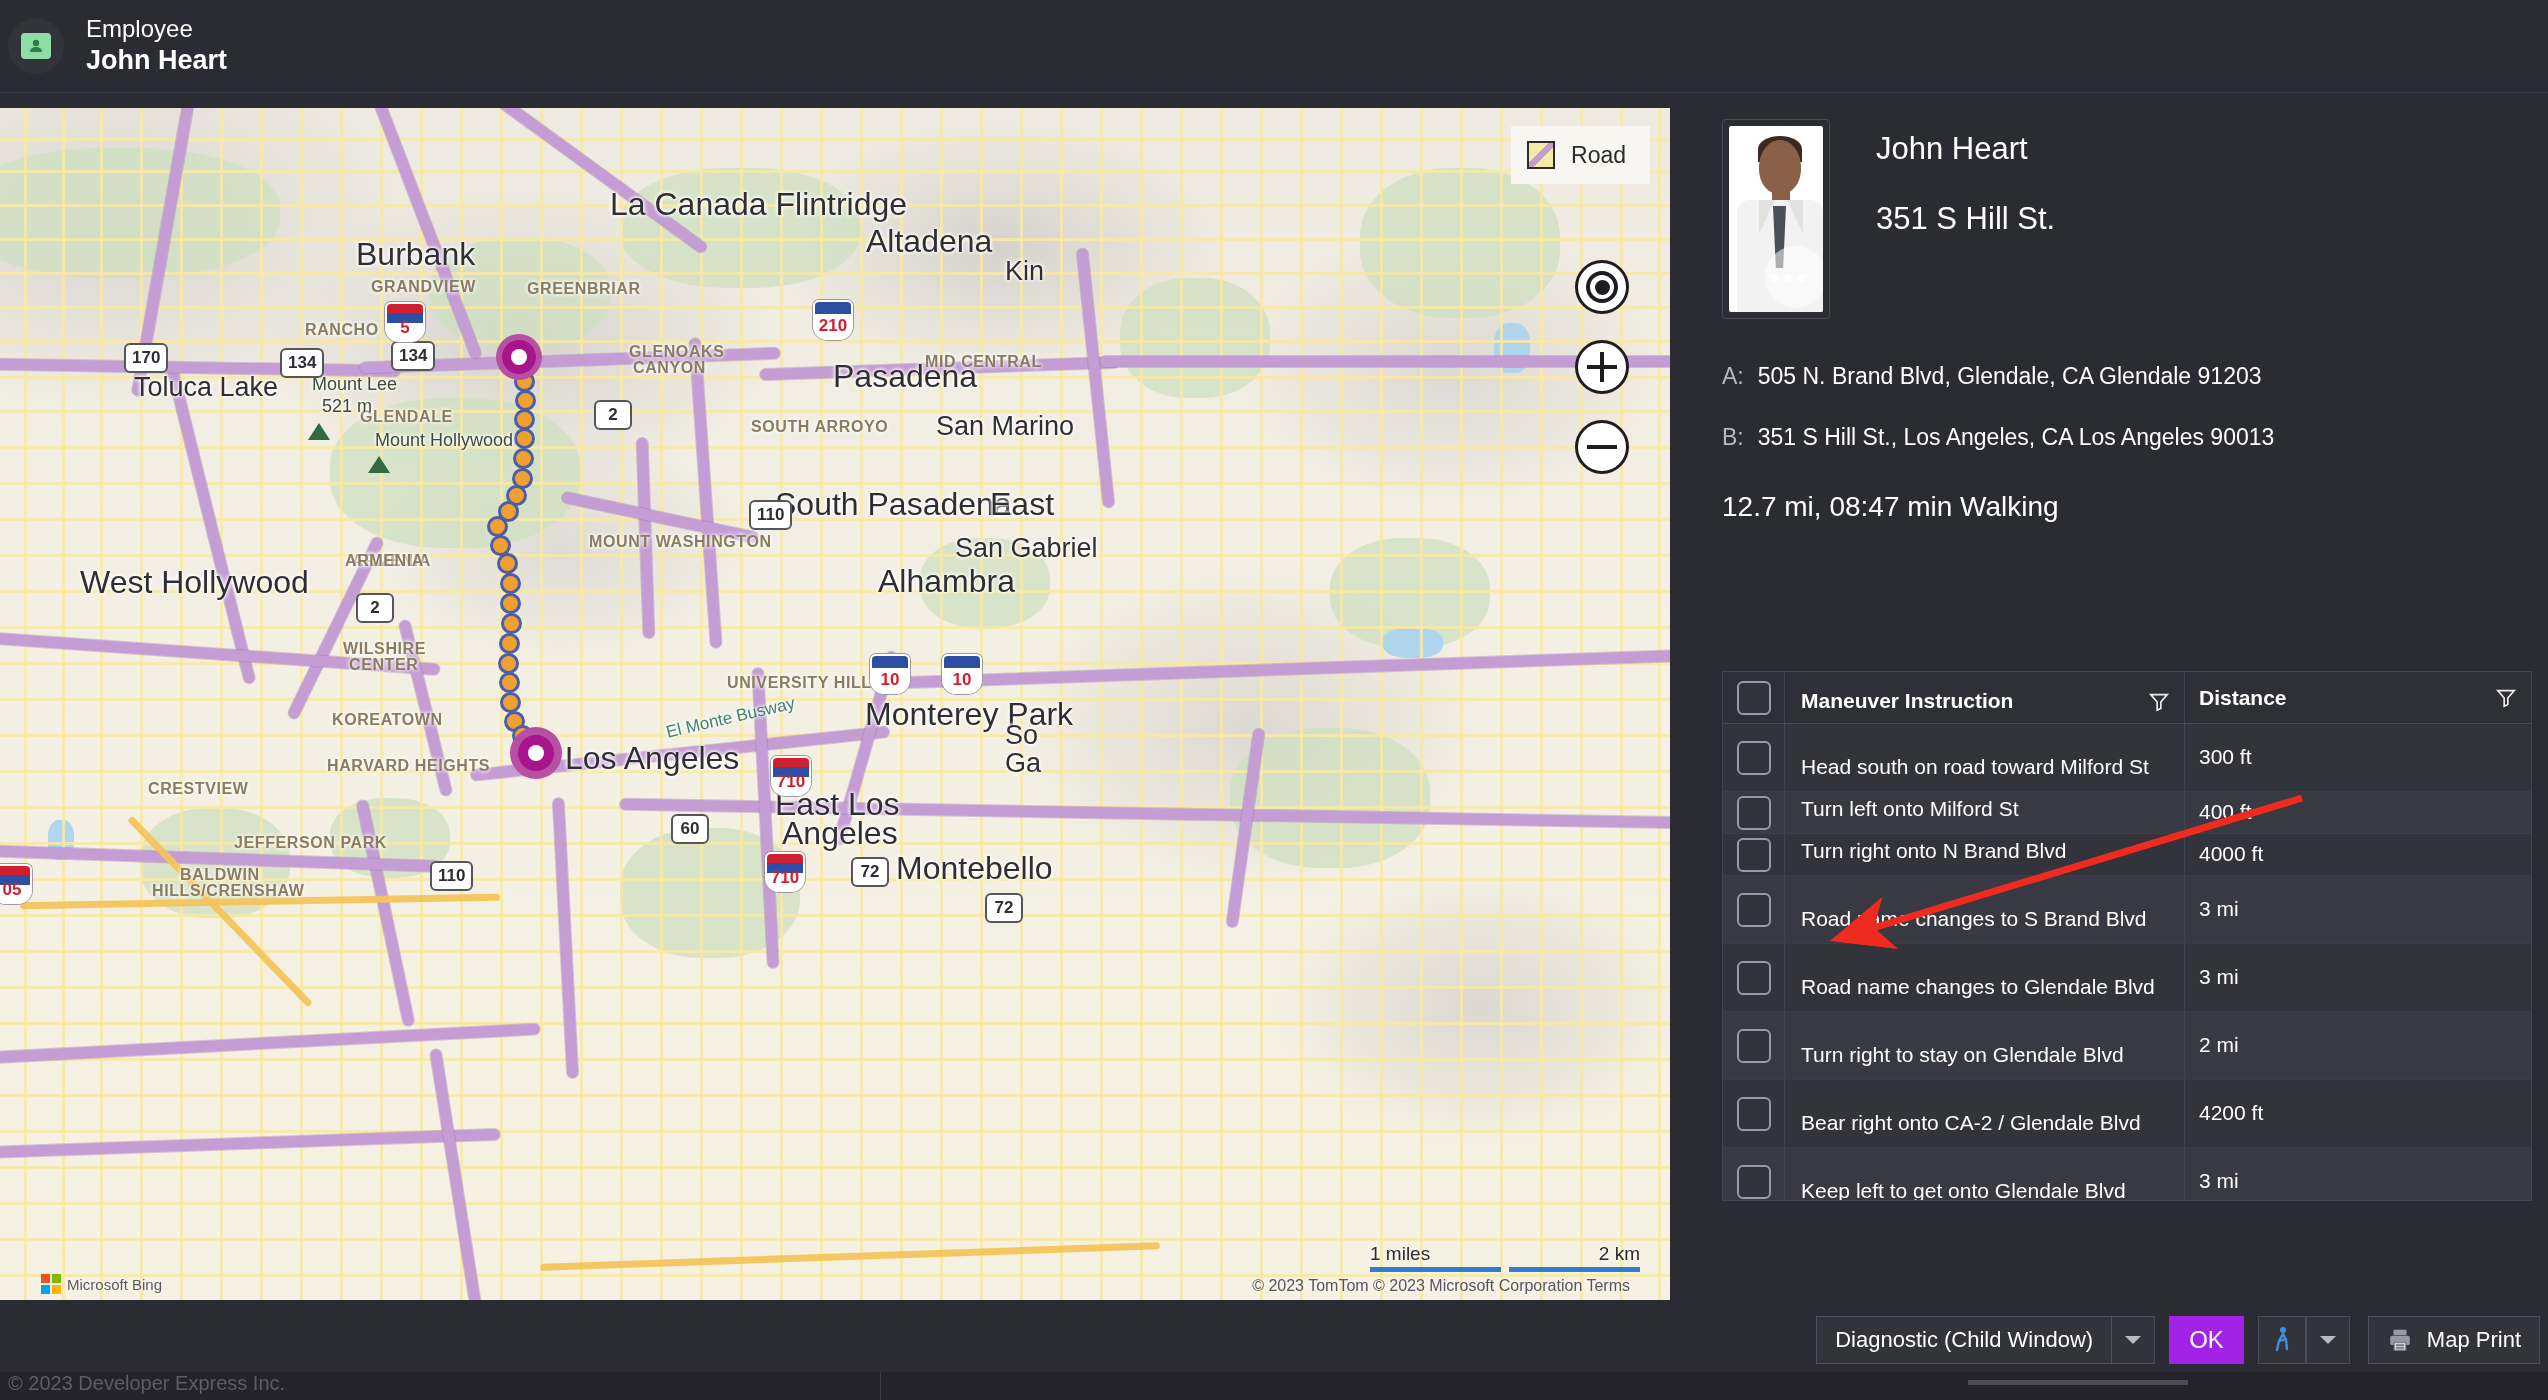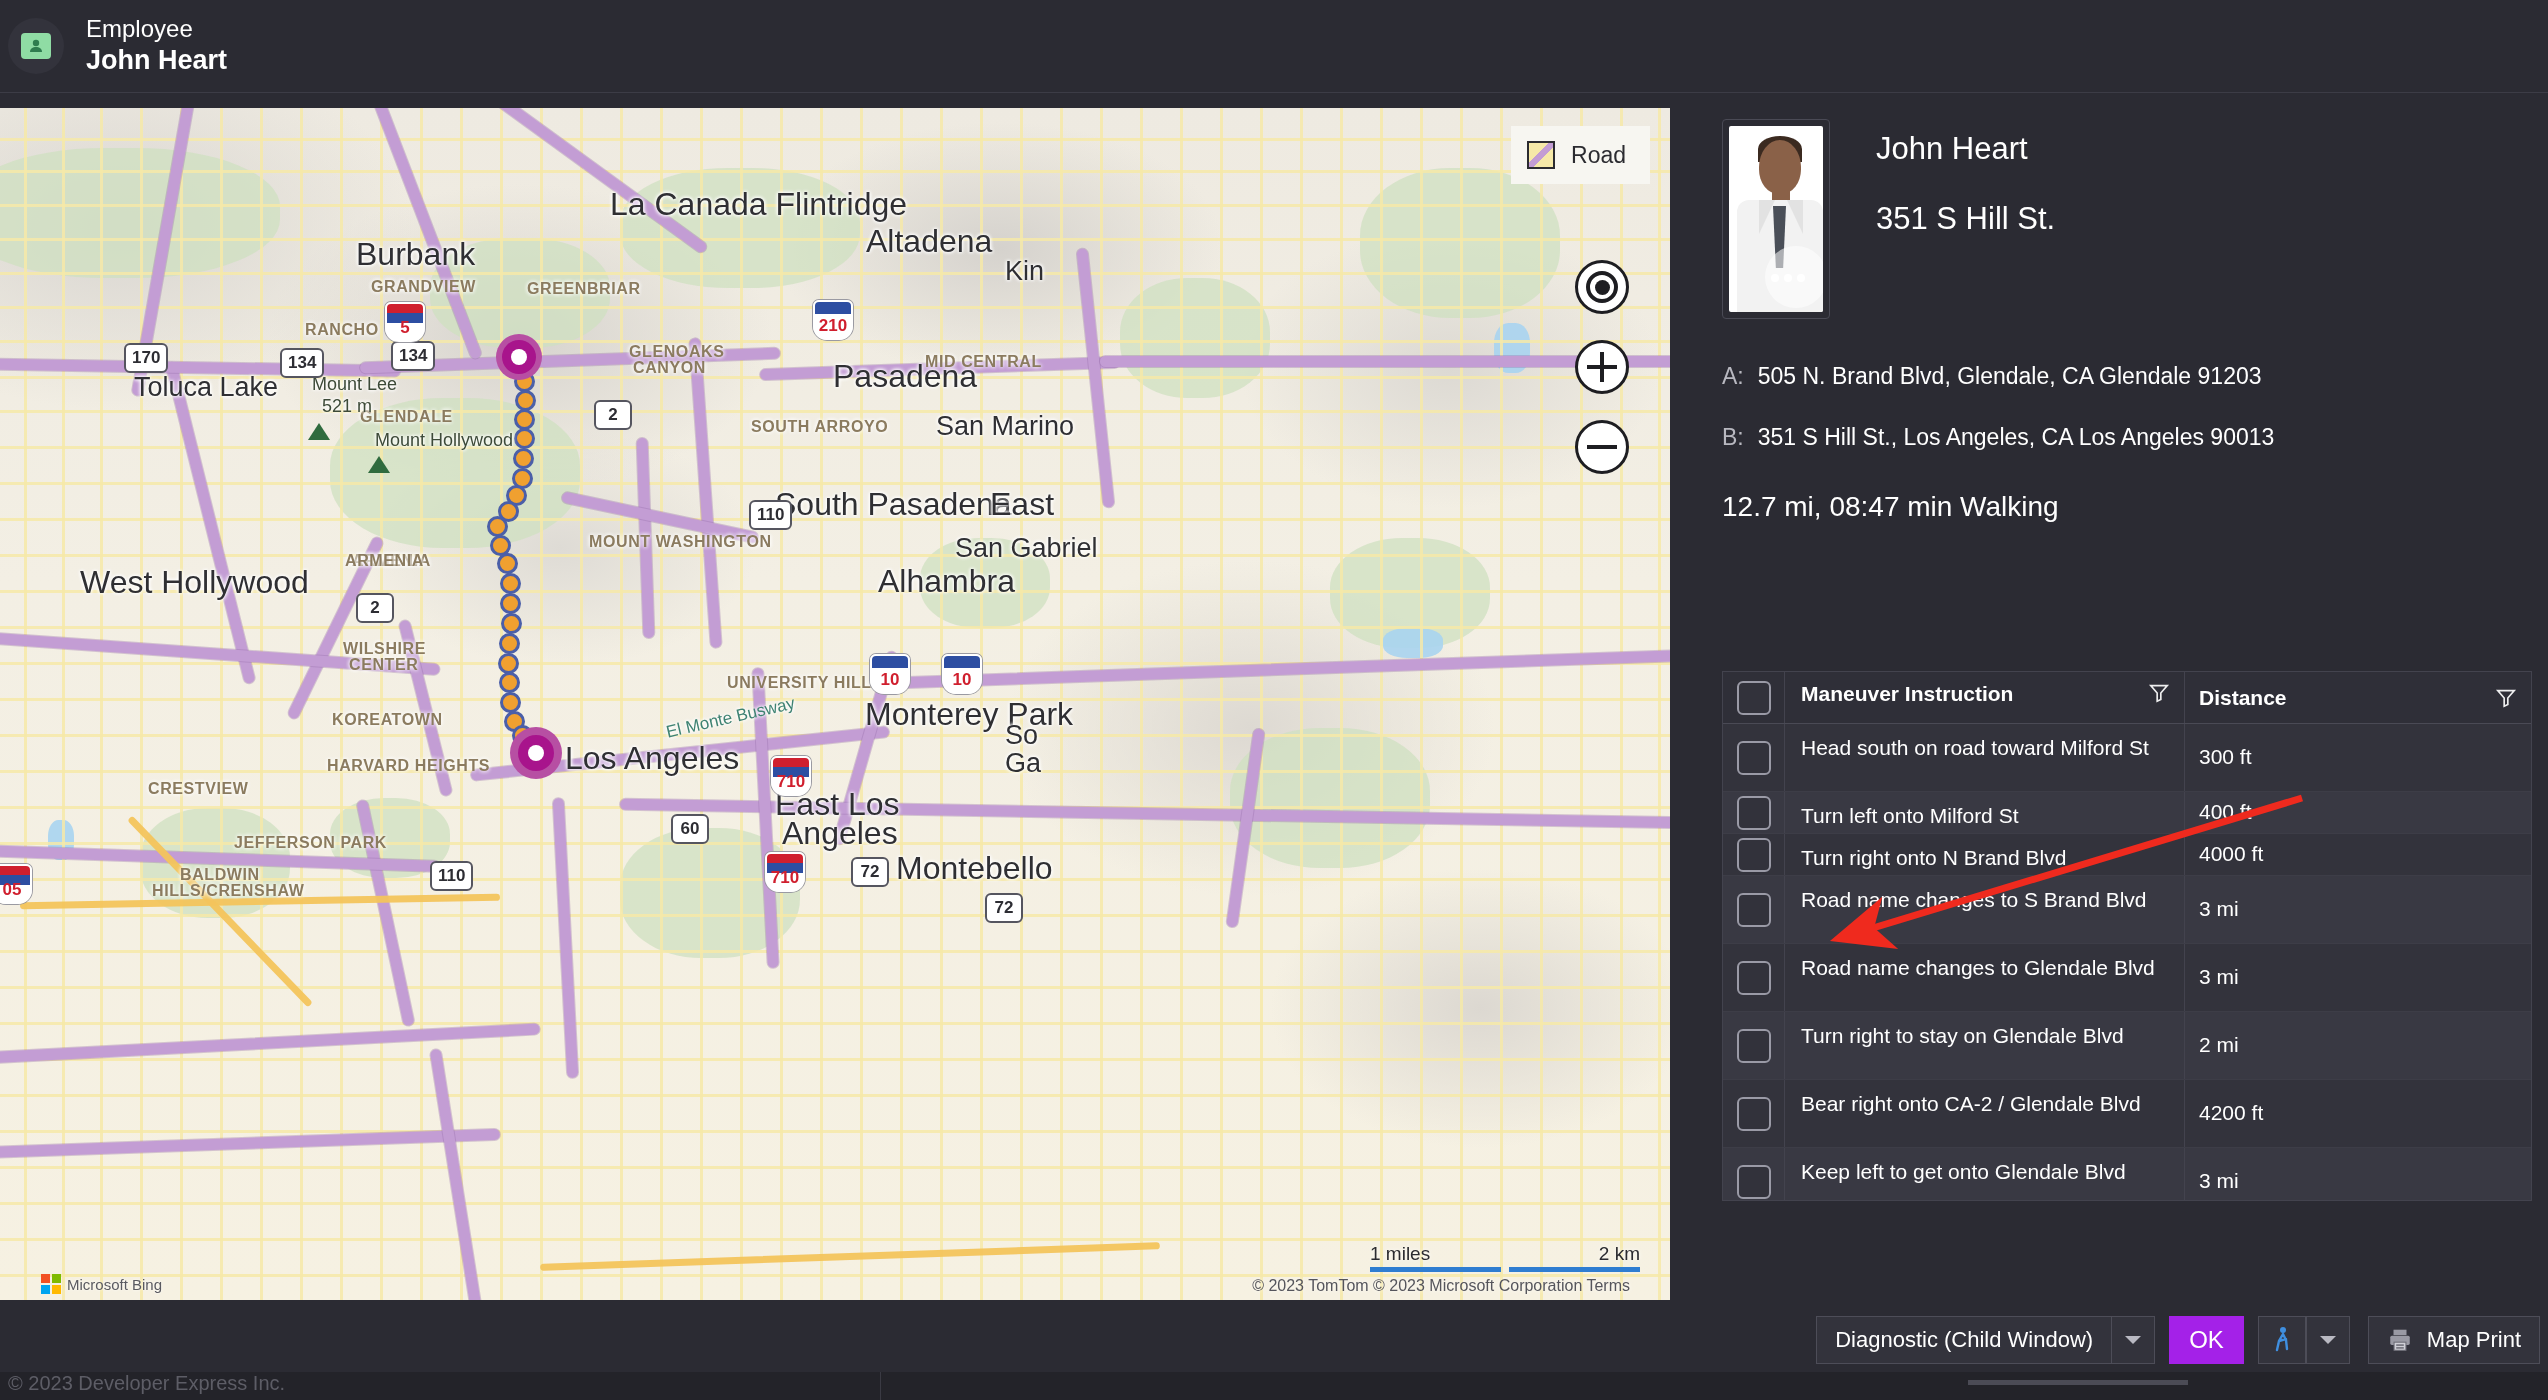--- a/index.html
+++ b/index.html
@@ -222,21 +222,21 @@
     border:1px solid #43434e; border-top:1px solid #43434e;
     overflow:hidden;
   }
   .gr-head {
     display:flex; height:52px; background:#2f2f38;
     border-bottom:1px solid #4a4a55; color:#fff; font-weight:700; font-size:21px;
   }
   .gr-row { display:flex; border-bottom:1px solid #3d3d47; color:#fff; font-size:21px; background:#33333c; }
   .gr-row.alt { background:#393943; }
   .c-check { width:62px; flex:0 0 62px; display:flex; align-items:center; justify-content:center; border-right:1px solid #43434e; }
-  .c-man { width:400px; flex:0 0 400px; display:flex; align-items:flex-start; padding:10px 14px 10px 16px; border-right:1px solid #43434e; gap:10px; }
+  .c-man { width:400px; flex:0 0 400px; display:flex; align-items:flex-end; padding:10px 14px 10px 16px; border-right:1px solid #43434e; gap:10px; }
   .c-dist { flex:1; display:flex; align-items:center; padding:10px 14px 10px 14px; gap:10px; }
   .chk {
     width:34px; height:34px; border:2px solid #9a9aa6; border-radius:6px; background:#32323b;
   }
   .gr-head .c-man, .gr-head .c-dist { justify-content:space-between; }
   .fil { width:22px; height:22px; opacity:.92; }
   .cell-txt { line-height:1.35; }
 
   
   .cursor { position:absolute; left:2325px; top:1282px; width:26px; height:34px; }

